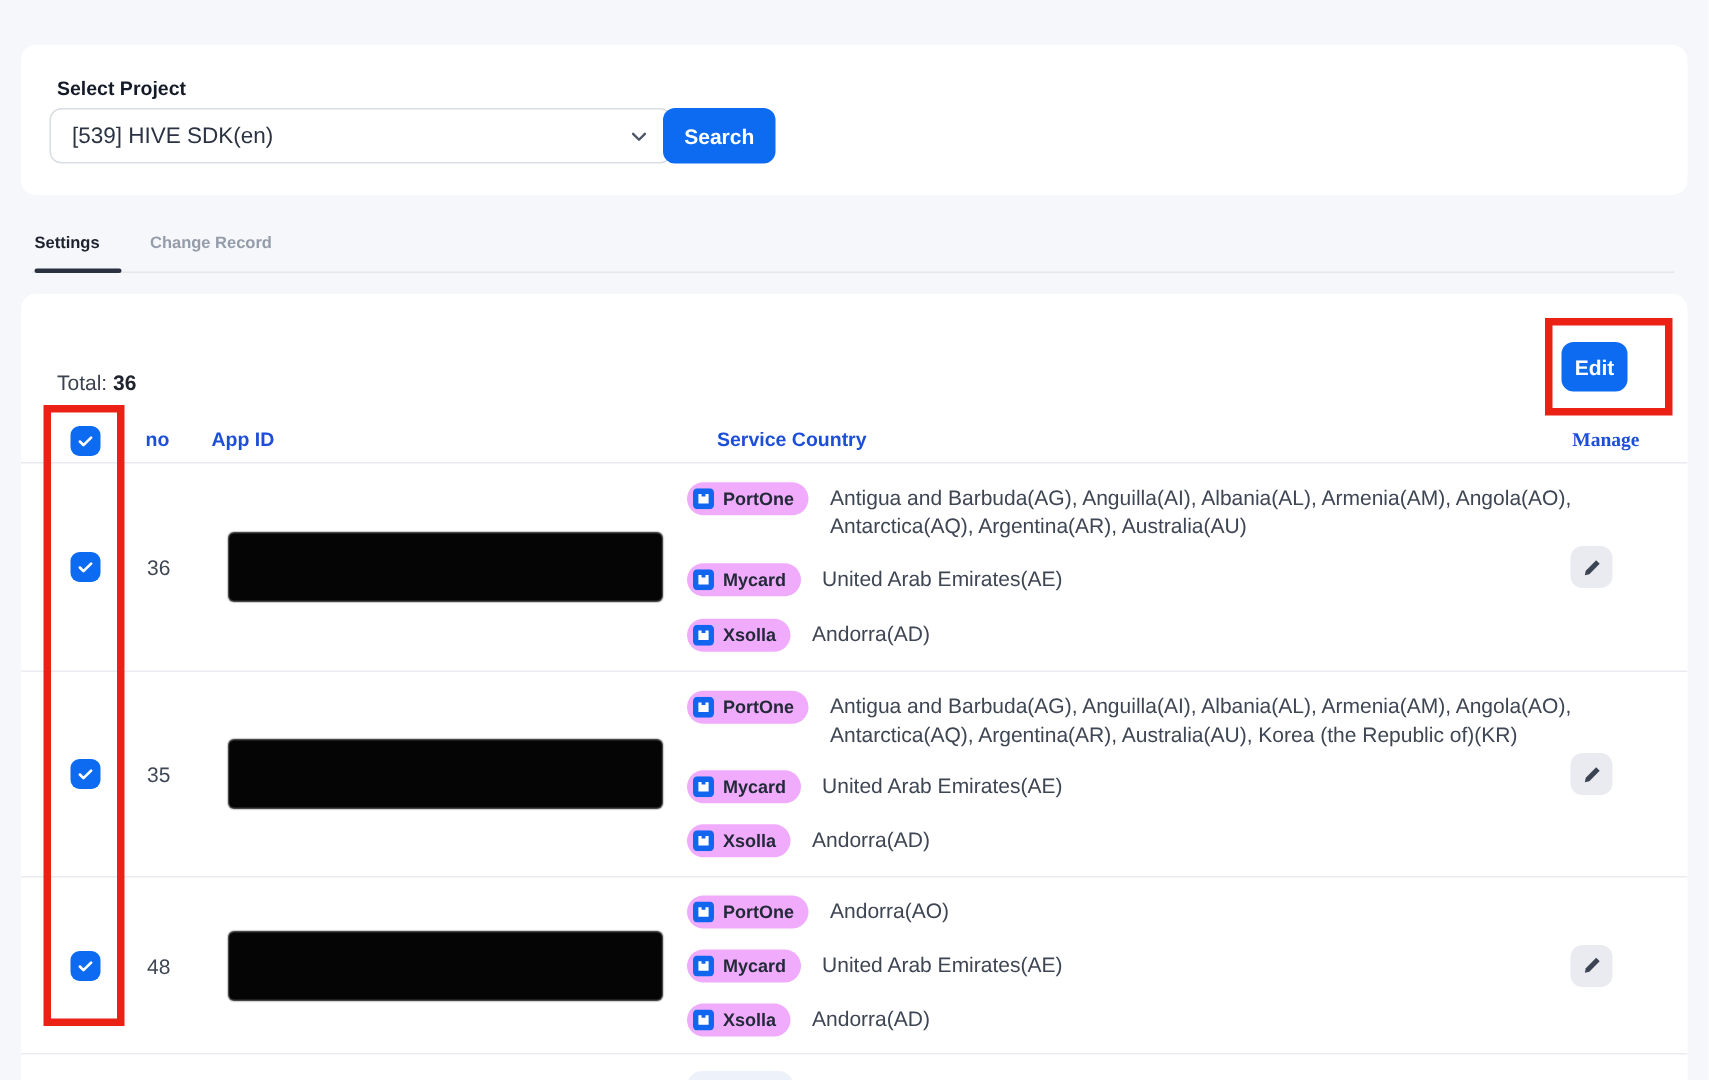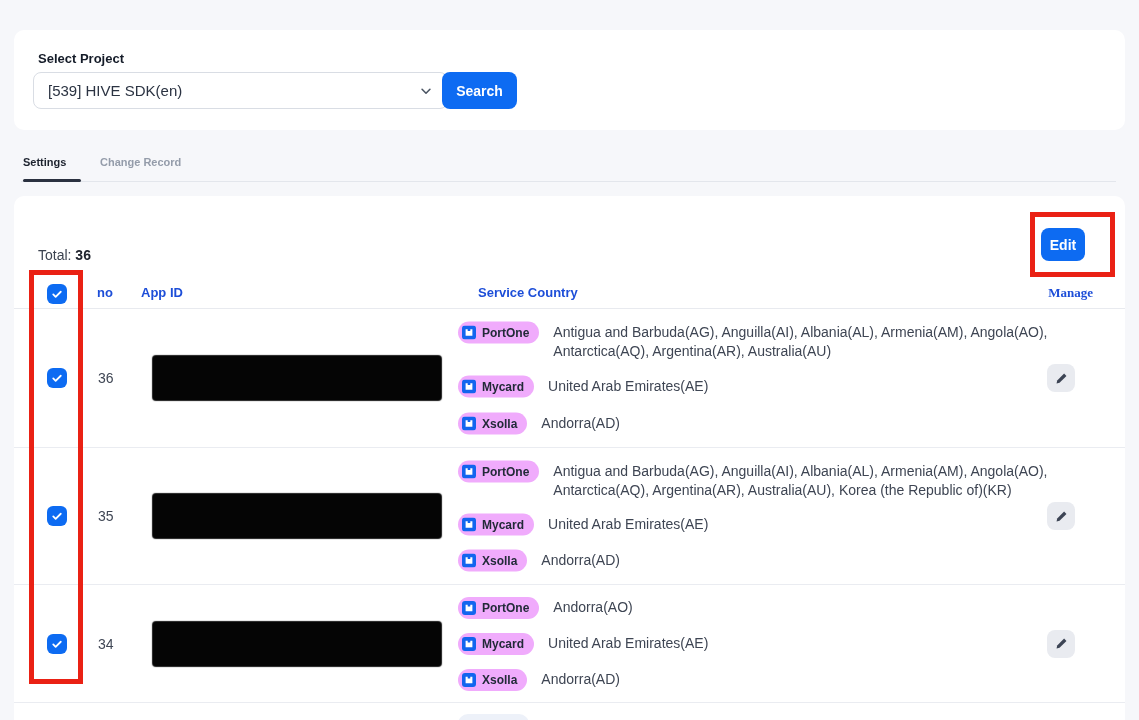--- a/index.html
+++ b/index.html
@@ -210,21 +210,21 @@
               <path d="M11.2 1.9l2.9 2.9-8.5 8.5-3.7.8.8-3.7z" fill="#3c4454"></path>
             </svg>
           </button>
         </div>
         <div class="trow" style="height: 118px;">
           <span class="cb cb-row">
             <svg width="12" height="12" viewBox="0 0 16 16">
               <path d="M3 8.5l3.2 3.2L13 5" stroke="#fff" stroke-width="2.4" fill="none" stroke-linecap="round" stroke-linejoin="round"></path>
             </svg>
           </span>
-          <span class="rowno">34</span>
+          <span class="rowno">48</span>
           <div class="redact"></div>
           <div class="providers" style="gap: 14px;">
             <div class="pline">
               <span class="provider-badge">
                 <span class="picon">
                   <svg width="14" height="14" viewBox="0 0 14 14">
                     <rect width="14" height="14" rx="3" fill="#1265ef"></rect>
                     <path d="M3.6 3.8h2.1v1.7h2.6V3.8h2.1v6.4H3.6z" fill="#fff"></path>
                   </svg>
                 </span>

